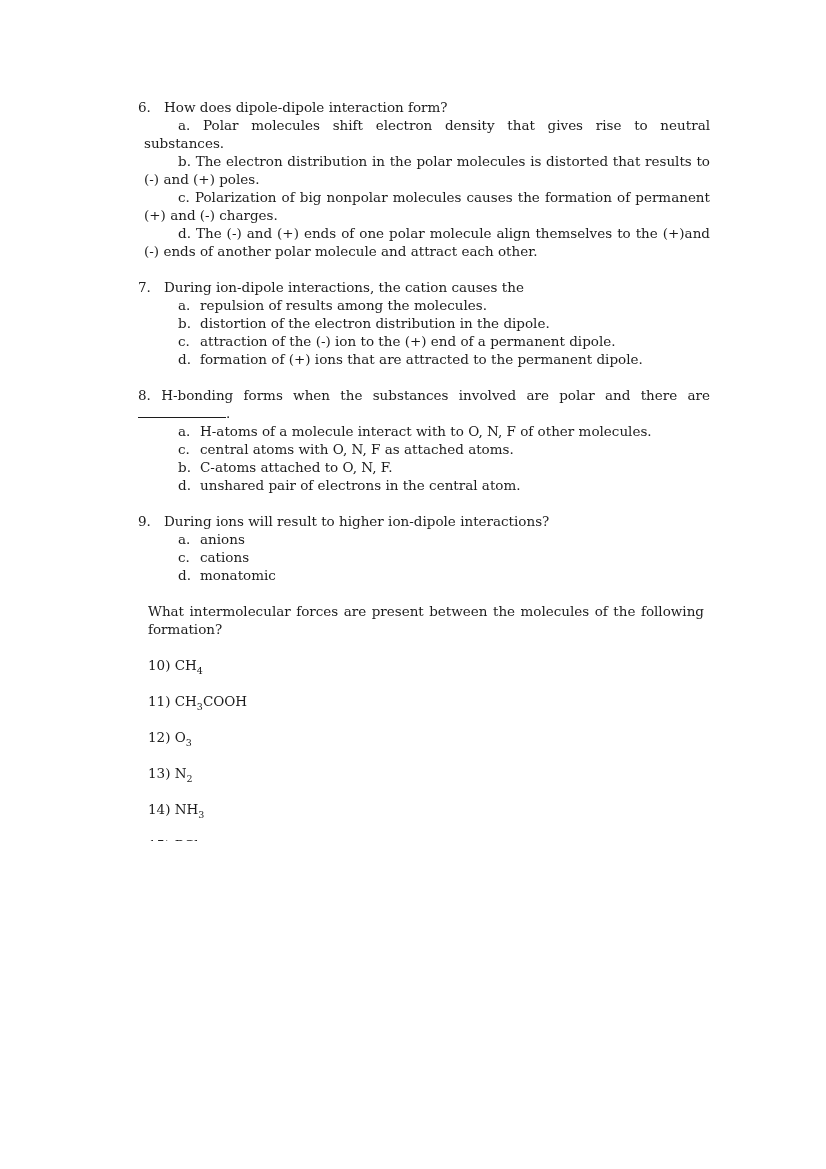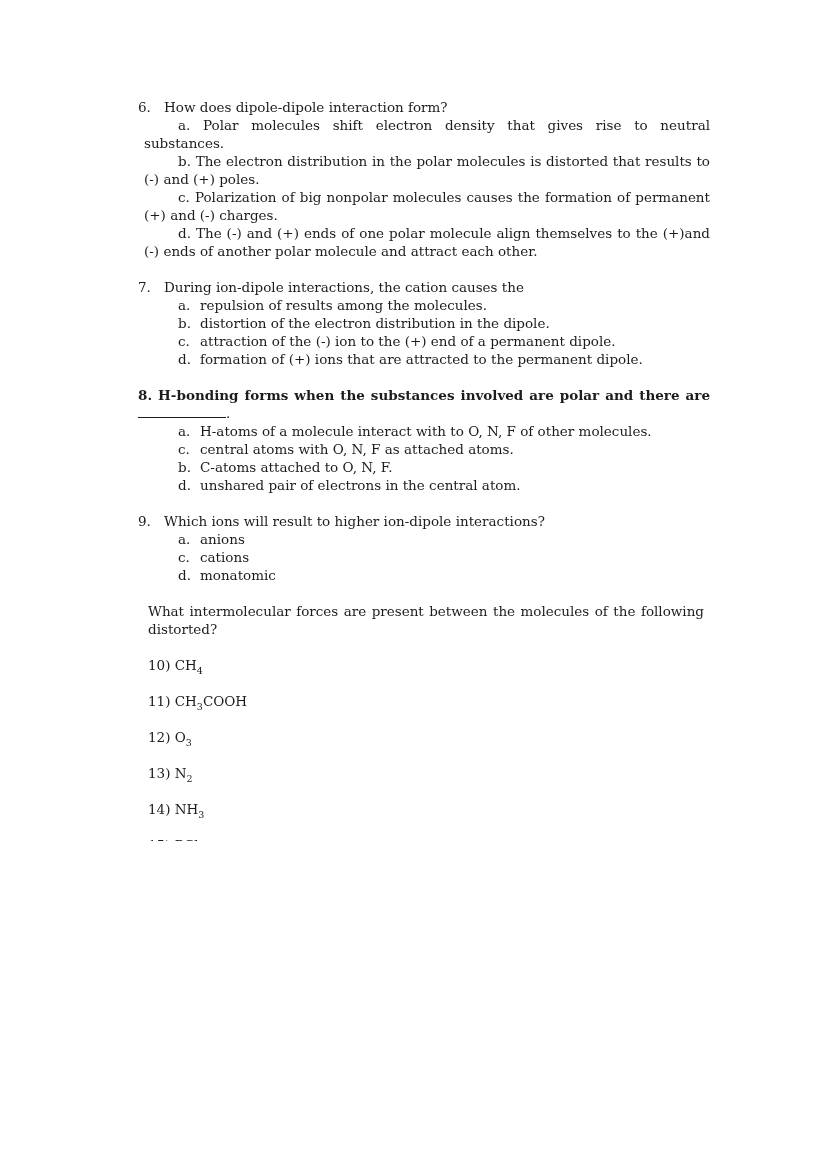--- a/index.html
+++ b/index.html
@@ -17,21 +17,21 @@
   }
   .content {
     position: absolute;
     left: 138px;
     top: 98px;
     width: 572px;
   }
   .q { margin-top: 18px; }
   .content > .q:first-child { margin-top: 0; }
   .qhead { white-space: nowrap; }
-  .qhead-just { text-align: justify; text-align-last: justify; white-space: nowrap; font-weight: bold; }
+  .qhead-just { text-align: justify; text-align-last: justify; white-space: nowrap; }
   .qnum { display: inline-block; width: 26px; }
   .jopt { text-align: justify; text-indent: 34px; margin-left: 6px; }
   .opt { padding-left: 40px; white-space: nowrap; }
   .olet { display: inline-block; width: 22px; }
   .blank-row { white-space: nowrap; }
   .blank-line {
     display: inline-block;
     width: 88px;
     height: 13px;
     border-bottom: 1.4px solid #1c1c1c;
@@ -91,27 +91,27 @@
     <div class="q">
       <div class="qhead-just"><span>8.</span> <span>H-bonding forms when the substances involved are polar and there are</span></div>
       <div class="blank-row"><span class="blank-line"></span><span>.</span></div>
       <div class="opt"><span class="olet">a.</span><span>H-atoms of a molecule interact with to O, N, F of other molecules.</span></div>
       <div class="opt"><span class="olet">c.</span><span>central atoms with O, N, F as attached atoms.</span></div>
       <div class="opt"><span class="olet">b.</span><span>C-atoms attached to O, N, F.</span></div>
       <div class="opt"><span class="olet">d.</span><span>unshared pair of electrons in the central atom.</span></div>
     </div>
 
     <div class="q">
-      <div class="qhead"><span class="qnum">9.</span><span>Which ions will result to higher ion-dipole interactions?</span></div>
+      <div class="qhead"><span class="qnum">9.</span><span>During ions will result to higher ion-dipole interactions?</span></div>
       <div class="opt"><span class="olet">a.</span><span>anions</span></div>
       <div class="opt"><span class="olet">c.</span><span>cations</span></div>
       <div class="opt"><span class="olet">d.</span><span>monatomic</span></div>
     </div>
 
-    <p class="instruction">What intermolecular forces are present between the molecules of the following distorted?</p>
+    <p class="instruction">What intermolecular forces are present between the molecules of the following formation?</p>
 
     <div class="sub-list">
       <div class="substance"><span>10)</span> <span><span>CH</span><sub>4</sub><span></span></span></div>
       <div class="substance"><span>11)</span> <span><span>CH</span><sub>3</sub><span>COOH</span></span></div>
       <div class="substance"><span>12)</span> <span><span>O</span><sub>3</sub><span></span></span></div>
       <div class="substance"><span>13)</span> <span><span>N</span><sub>2</sub><span></span></span></div>
       <div class="substance"><span>14)</span> <span><span>NH</span><sub>3</sub><span></span></span></div>
       <div class="substance"><span>15)</span> <span><span>PCl</span><sub>5</sub><span></span></span></div>
     </div>
 

